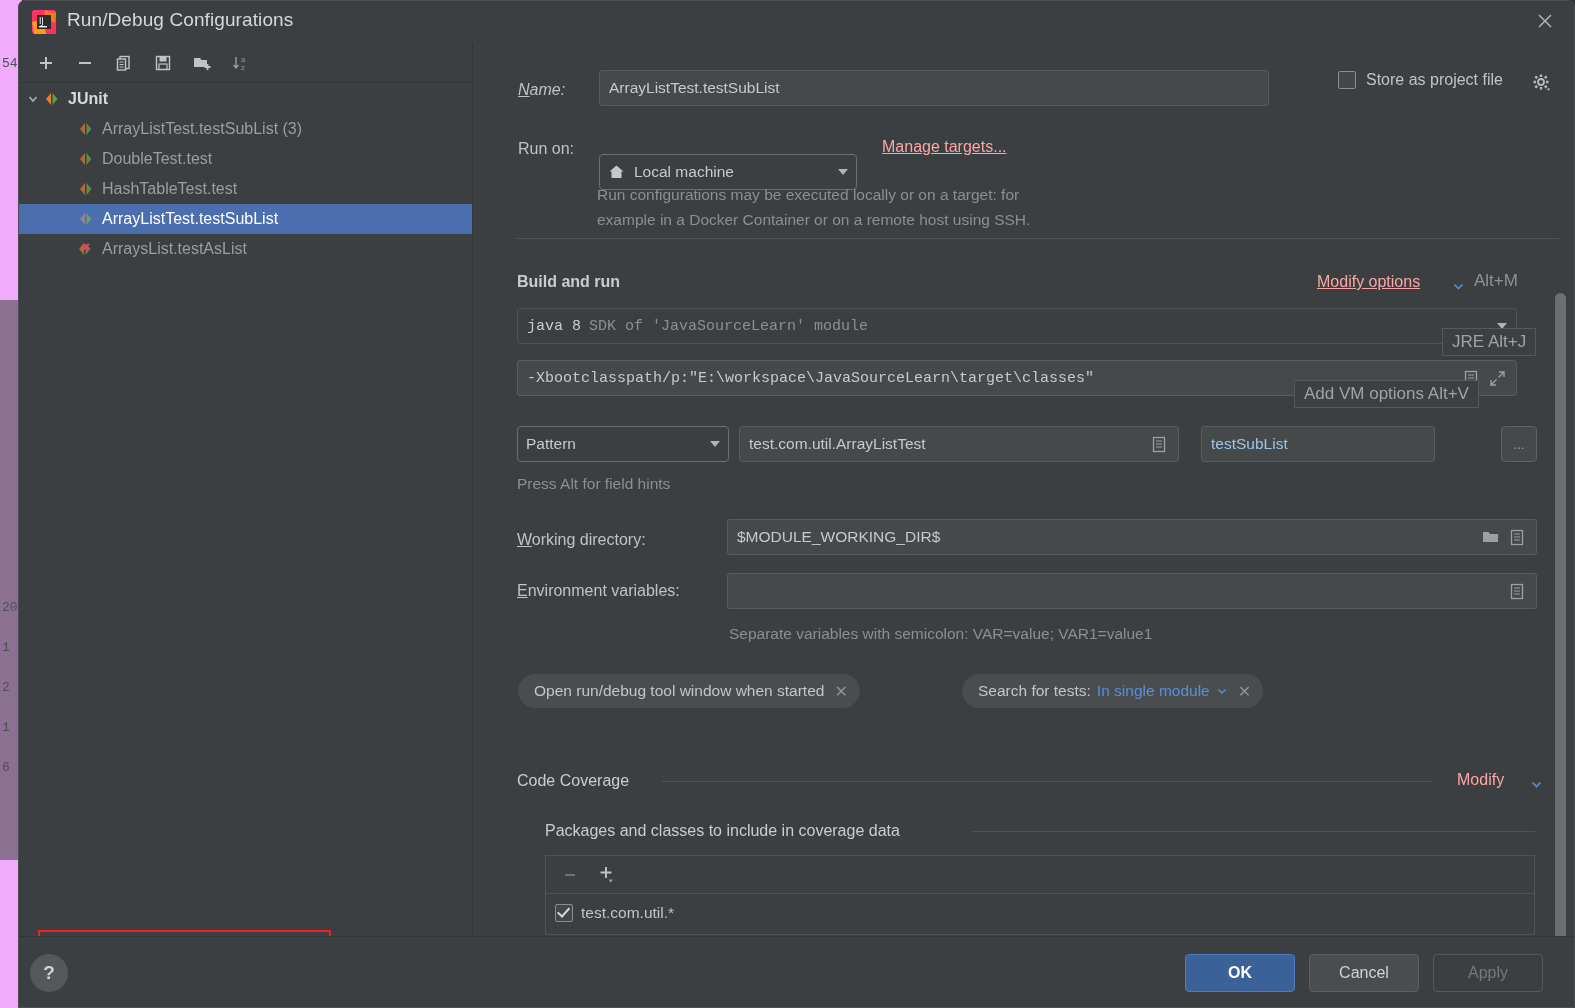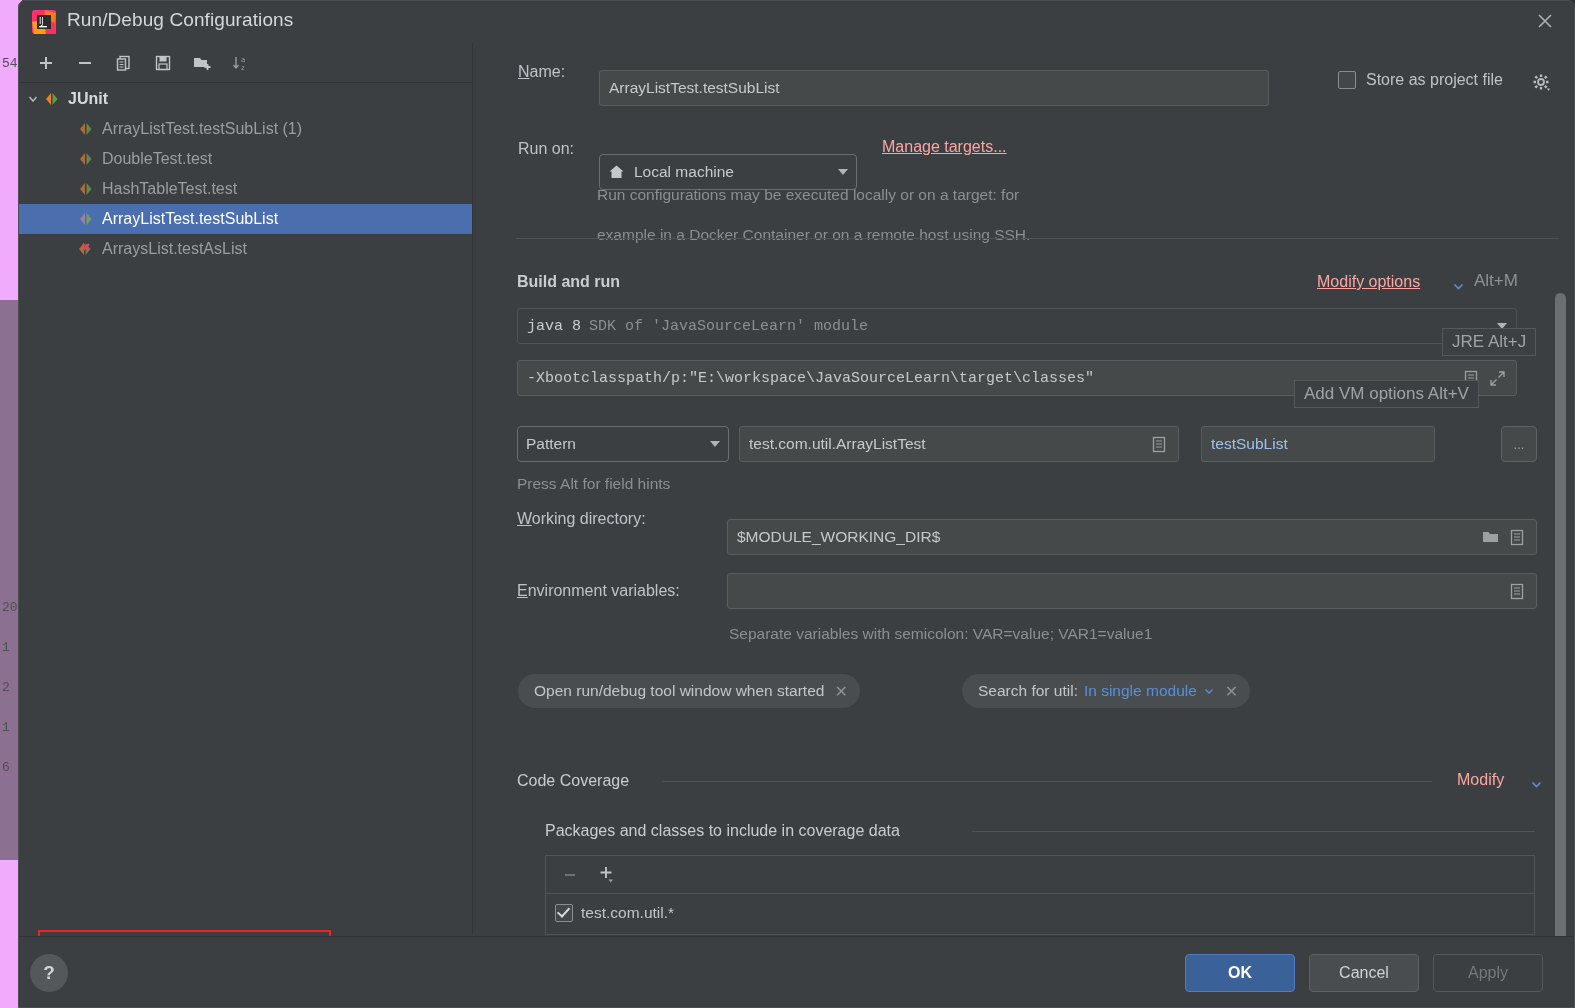--- a/index.html
+++ b/index.html
@@ -199,21 +199,21 @@
         <span class="tl root">JUnit</span>
       </div>
 
       <div class="tree-row" style="padding-left:58px;">
         <span class="cfgicon">
           <svg width="18" height="16" viewBox="0 0 18 16">
               <path d="M8 2 L3 8 L8 14 Z" fill="#b06a3a"></path>
               <path d="M9.5 2 L14.5 8 L9.5 14 Z" fill="#5d8a4f"></path>
             </svg>
         </span>
-        <span class="tl">ArrayListTest.testSubList (1)</span>
+        <span class="tl">ArrayListTest.testSubList (3)</span>
       </div>
       <div class="tree-row" style="padding-left:58px;">
         <span class="cfgicon">
           <svg width="18" height="16" viewBox="0 0 18 16">
               <path d="M8 2 L3 8 L8 14 Z" fill="#b06a3a"></path>
               <path d="M9.5 2 L14.5 8 L9.5 14 Z" fill="#5d8a4f"></path>
             </svg>
         </span>
         <span class="tl">DoubleTest.test</span>
       </div>
@@ -247,21 +247,21 @@
       </div>
     </div>
 
     <div id="tmpl-sep"></div>
     <div id="tmpl-link" class="link">Edit configuration templates...</div>
     <div id="redbox"></div>
   </div>
 
   <div id="right-pane">
 
-    <div class="lbl" style="left:44px;top:20px;"><u>N</u>ame:</div>
+    <div class="lbl" style="left:44px;top:38px;font-style:italic;"><u>N</u>ame:</div>
     <div class="tfield" style="left:125px;top:27px;width:670px;height:36px;">ArrayListTest.testSubList</div>
 
     <div style="position:absolute;left:864px;top:28px;display:flex;align-items:center;cursor:pointer;">
       <span class="ckbox"></span>
       <span style="margin-left:10px;font-size:16px;color:#bfc3c7;">Store as project file</span>
     </div>
     <div style="position:absolute;left:1058px;top:30px;cursor:pointer;">
       <svg width="20" height="20" viewBox="0 0 20 20">
         <circle cx="9" cy="9" r="3" fill="none" stroke="#b6babd" stroke-width="1.8"></circle>
         <path d="M9 1.5 L10.2 1.5 L10.2 4 L7.8 4 L7.8 1.5 Z M9 16.5 L10.2 16.5 L10.2 14 L7.8 14 L7.8 16.5 Z M1.5 9 L1.5 10.2 L4 10.2 L4 7.8 L1.5 7.8 Z M16.5 9 L16.5 10.2 L14 10.2 L14 7.8 L16.5 7.8 Z" fill="#b6babd"></path>
@@ -275,21 +275,21 @@
       <span style="margin-right:9px;display:flex;">
         <svg width="17" height="16" viewBox="0 0 17 16">
             <path d="M8.5 1.5 L1.5 7.5 H3.5 V14 H13.5 V7.5 H15.5 Z" fill="#c4c8cb"></path>
           </svg>
       </span>
       <span>Local machine</span>
       <span class="caret"></span>
     </div>
     <div class="link ul" style="position:absolute;left:408px;top:95px;">Manage targets...</div>
     <div class="hint" style="left:123px;top:143px;">Run configurations may be executed locally or on a target: for</div>
-    <div class="hint" style="left:123px;top:183px;">example in a Docker Container or on a remote host using SSH.</div>
+    <div class="hint" style="left:123px;top:168px;">example in a Docker Container or on a remote host using SSH.</div>
 
     <div class="sepline" style="left:42px;top:195px;width:1043px;"></div>
 
     <div class="sectitle" style="left:43px;top:230px;font-weight:bold;">Build and run</div>
     <div class="link ul" style="position:absolute;left:843px;top:230px;">Modify options</div>
     <span style="position:absolute;left:978px;top:236px;cursor:pointer;">
       <svg width="13" height="13" viewBox="0 0 13 13">
           <path d="M2.5 4.5 L6.5 8.5 L10.5 4.5" stroke="#5790d8" stroke-width="1.6" fill="none"></path>
         </svg>
     </span>
@@ -331,21 +331,21 @@
             <rect x="2.5" y="1.5" width="11" height="14" fill="none" stroke="#9ba0a3" stroke-width="1.3"></rect>
             <path d="M5 5 H11 M5 8 H11 M5 11 H11" stroke="#9ba0a3" stroke-width="1.2"></path>
           </svg>
       </span>
     </div>
     <div class="tfield" style="left:727px;top:383px;width:234px;height:36px;color:#9fc3e8;">testSubList</div>
     <div class="btn normal" style="left:1027px;top:383px;width:36px;height:36px;font-size:13px;color:#9ba0a3;background:#45494a;">...</div>
 
     <div class="hint" style="left:43px;top:432px;">Press Alt for field hints</div>
 
-    <div class="lbl" style="left:43px;top:467px;"><u>W</u>orking directory:</div>
+    <div class="lbl" style="left:43px;top:488px;"><u>W</u>orking directory:</div>
     <div class="tfield" style="left:253px;top:476px;width:810px;height:36px;">
       <span style="flex:1;">$MODULE_WORKING_DIR$</span>
       <span class="ficon">
         <svg width="19" height="16" viewBox="0 0 19 16">
             <path d="M2 3 H7.5 L9 5 H17 V13 H2 Z" fill="#9ba0a3"></path>
           </svg>
       </span>
       <span class="ficon" style="margin-left:7px;">
         <svg width="16" height="17" viewBox="0 0 16 17">
             <rect x="2.5" y="1.5" width="11" height="14" fill="none" stroke="#9ba0a3" stroke-width="1.3"></rect>
@@ -364,21 +364,21 @@
           </svg>
       </span>
     </div>
     <div class="hint" style="left:255px;top:582px;">Separate variables with semicolon: VAR=value; VAR1=value1</div>
 
     <div class="chip" style="left:44px;top:631px;">
       <span>Open run/debug tool window when started</span>
       <span class="x">✕</span>
     </div>
     <div class="chip" style="left:488px;top:631px;">
-      <span>Search for util:</span>
+      <span>Search for tests:</span>
       <span style="color:#5790d8;margin-left:6px;">In single module</span>
       <span style="margin-left:6px;display:flex;">
         <svg width="12" height="12" viewBox="0 0 12 12">
             <path d="M2.5 4.5 L6 8 L9.5 4.5" stroke="#5790d8" stroke-width="1.4" fill="none"></path>
           </svg>
       </span>
       <span class="x">✕</span>
     </div>
 
     <div class="sectitle" style="left:43px;top:729px;">Code Coverage</div>

